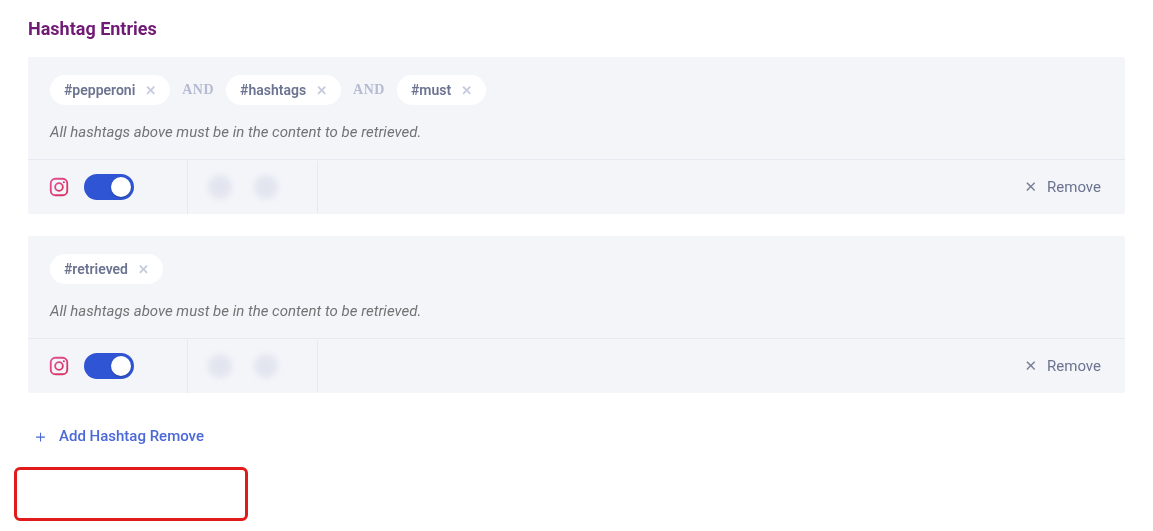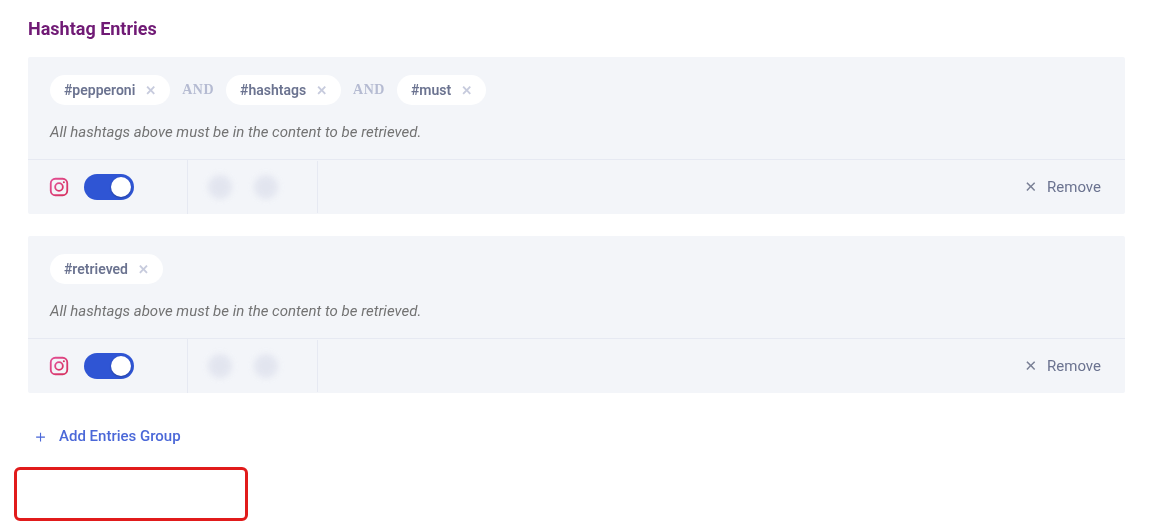--- a/index.html
+++ b/index.html
@@ -216,18 +216,18 @@
       <div class="spacer"></div>
       <div class="remove-cell">
         <span class="rx">✕</span>
         <span>Remove</span>
       </div>
     </div>
   </div>
 
   <div class="add-row">
     <span class="plus">＋</span>
-    <span>Add Entries Group</span>
+    <span>Add Hashtag Remove</span>
   </div>
 
 </div>
 <div class="highlight-box"></div>
 </div>
 
 </body></html>

